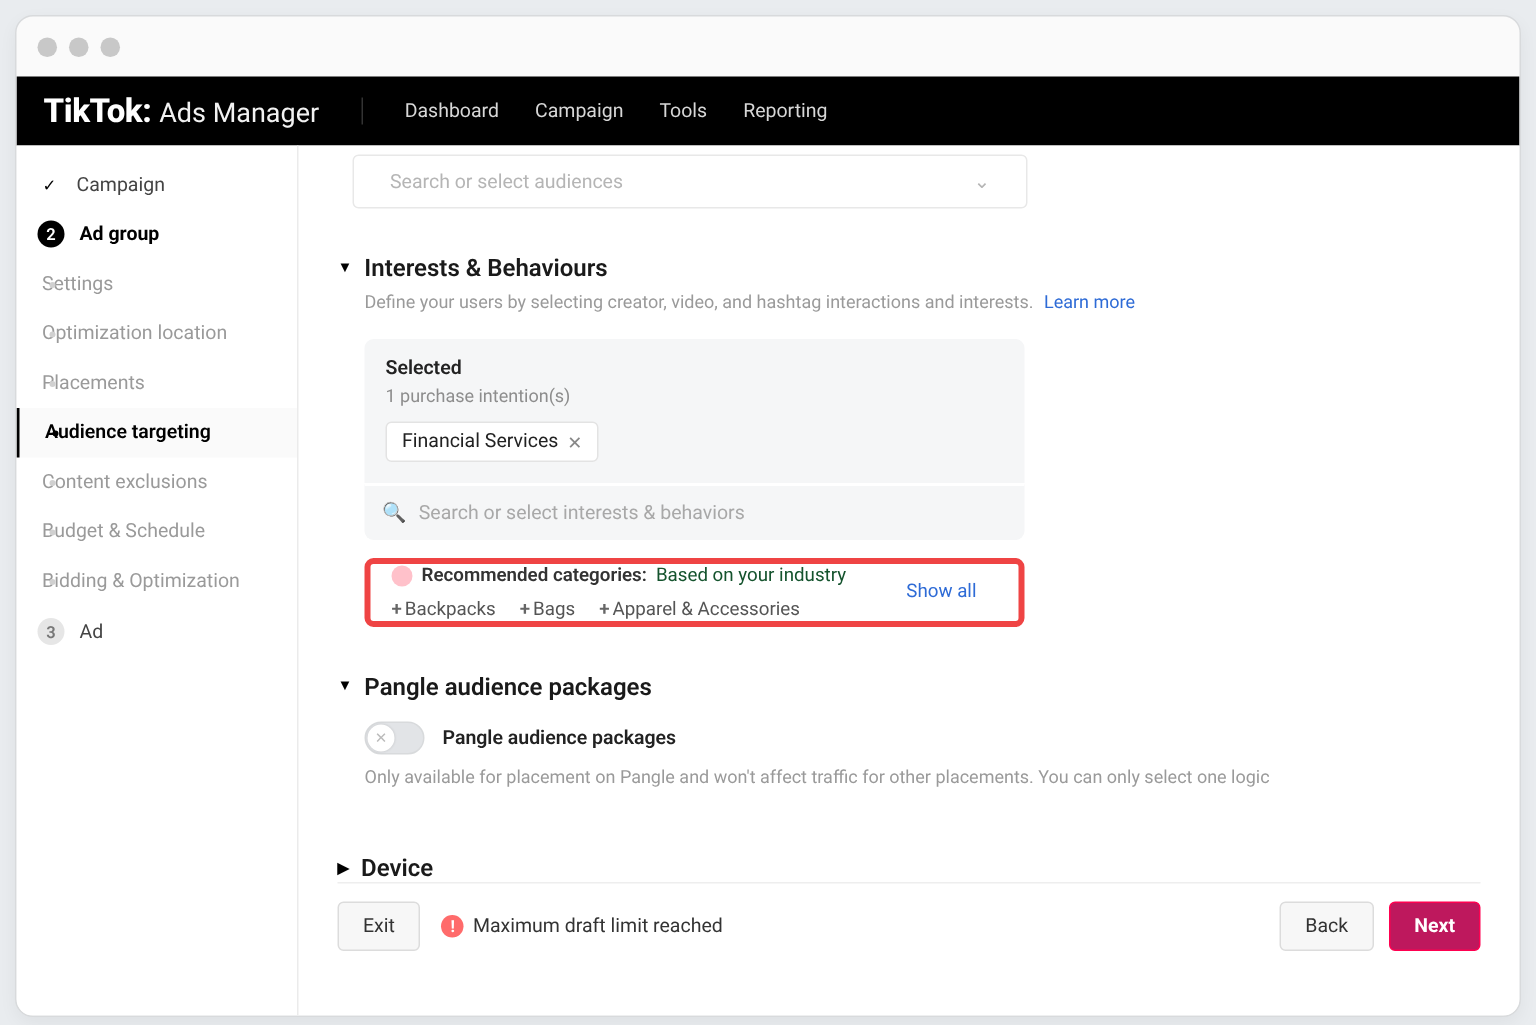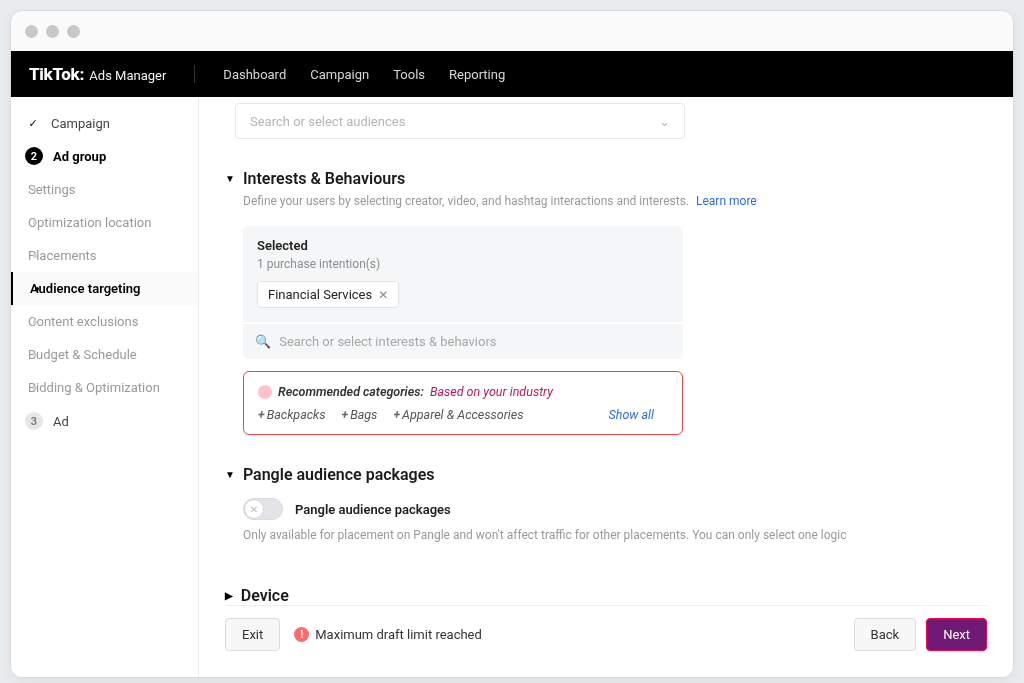--- a/index.html
+++ b/index.html
@@ -24,22 +24,22 @@
   .topnav {
     background: #000;
     color: #fff;
     height: 46px;
     display: flex;
     align-items: center;
     padding: 0 18px;
     gap: 24px;
     font-size: 13px;
   }
-  .brand { font-weight: 800; font-size: 17px; letter-spacing: -0.3px;}
-  .brand-sub { font-size: 13px; font-weight: 400; margin-left: 2px; opacity: 0.95; }
+  .brand { font-weight: 800; font-size: 22px; letter-spacing: -0.3px;}
+  .brand-sub { font-size: 18px; font-weight: 400; margin-left: 2px; opacity: 0.95; }
   .nav-sep { width:1px; height:18px; background:#333; margin:0 4px;}
   .nav-link { color: #d7d7d7; cursor: pointer; }
   .content {
     display: flex;
     height: 580px;
     background: #fff;
   }
   .sidebar {
     width: 188px;
     border-right: 1px solid #ebebeb;
@@ -80,21 +80,21 @@
     padding: 0 26px 0 26px;
     position:relative;
   }
   .search-row {
     margin-top:6px;
     margin-left:10px;
     border:1px solid #e8e8e8;
     border-radius:4px;
     height:36px;
     display:flex; align-items:center; justify-content:space-between;
-    padding: 0 14px;
+    padding: 0 24px;
     color:#b5b5b5;
     font-size:13px;
     background:#fff;
     width: 450px;
   }
   .section-head {
     display:flex; align-items:center; gap:8px;
     font-size:16px; font-weight:600; color:#1a1a1a;
     margin-top: 30px;
     cursor:pointer;
@@ -120,29 +120,28 @@
   .interest-search {
     margin-left:18px; width:440px;
     background:#f5f6f7; border-radius:0 0 6px 6px;
     padding: 10px 12px; font-size:13px; color:#a8a8a8;
     display:flex; align-items:center; gap:8px;
     border-top: 2px solid #fff;
   }
   .mag { color:#c2c2c2; }
   .reco-box {
     margin-left:18px; width:440px; margin-top:12px;
-    border:1px solid #ef4444; border-radius:6px;
-    padding: 12px 14px;
+    border:4px solid #ef4444; border-radius:6px;
+    padding: 0 14px;
     font-size:12.5px;
     position:relative;
-    font-style:italic;
   }
   .reco-head { display:flex; align-items:center; gap:6px; color:#333;}
   .reco-head .bold { font-weight:600; }
-  .reco-head .grey { color:#be185d; }
+  .reco-head .grey { color:#14532d; }
   .reco-icon {
     width:14px; height:14px; border-radius:50%;
     background:#ff4d67; opacity:0.35;
   }
   .reco-items { margin-top:8px; color:#555; display:flex; gap:16px; align-items:center;}
   .reco-item { cursor:pointer; }
   .reco-item .plus { color:#666; font-weight:600; margin-right:2px;}
   .show-all { position:absolute; right:28px; bottom:12px; color:#2e6bd6; font-size:12.5px; cursor:pointer;}
   .toggle-row { margin-left:18px; margin-top:14px; display:flex; align-items:center; gap:12px;}
   .toggle {
@@ -163,21 +162,21 @@
     background:#fff;
     border-top:1px solid #eee;
     padding: 12px 0;
     display:flex; align-items:center; justify-content:space-between;
   }
   .ft-left { display:flex; align-items:center; gap:14px;}
   .btn {
     border:1px solid #dcdcdc; background:#f7f7f7; color:#333;
     font-size:13px; padding:8px 16px; border-radius:4px; cursor:pointer;
   }
-  .btn.primary { background:#701a75; border-color:#ff0050; color:#fff; font-weight:400;}
+  .btn.primary { background:#be185d; border-color:#ff0050; color:#fff; font-weight:700;}
   .warn { display:flex; align-items:center; gap:6px; font-size:13px; color:#333; }
   .warn .ico {
     width:15px; height:15px; border-radius:50%; background:#ff6b6b; color:#fff;
     font-size:11px; display:flex; align-items:center; justify-content:center; font-weight:700;
   }
   .ft-right { display:flex; gap:10px;align-items:center; }
 </style>
 </head>
 <body>
 

